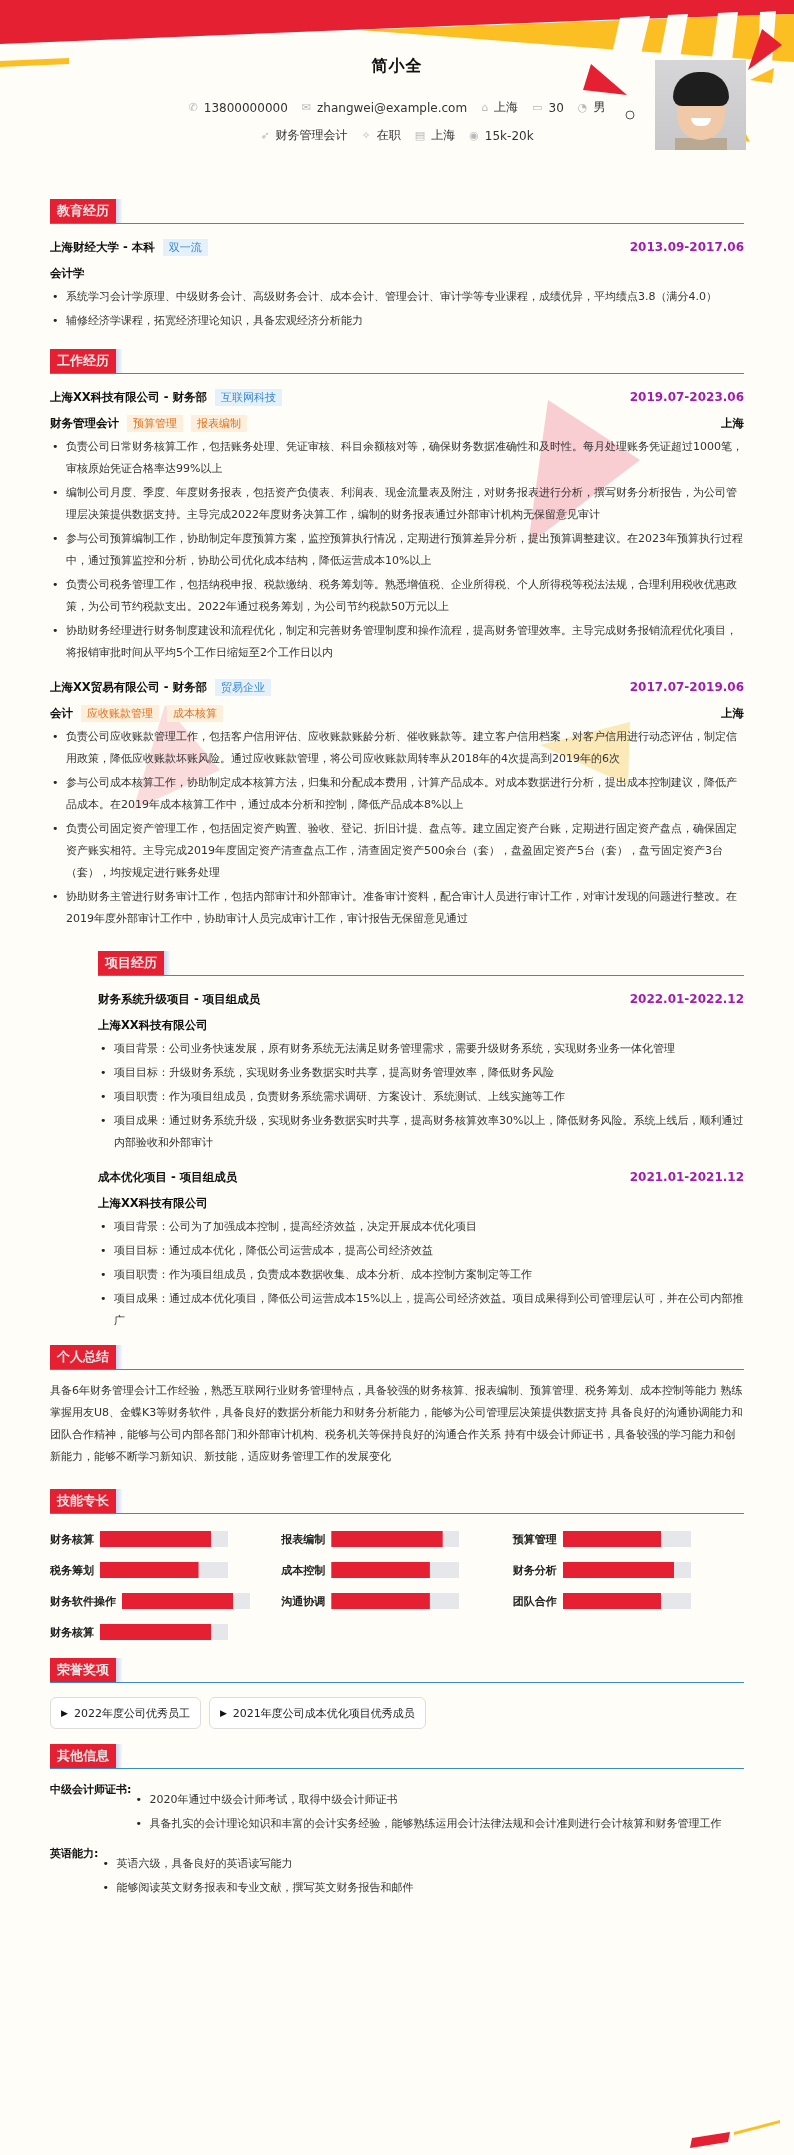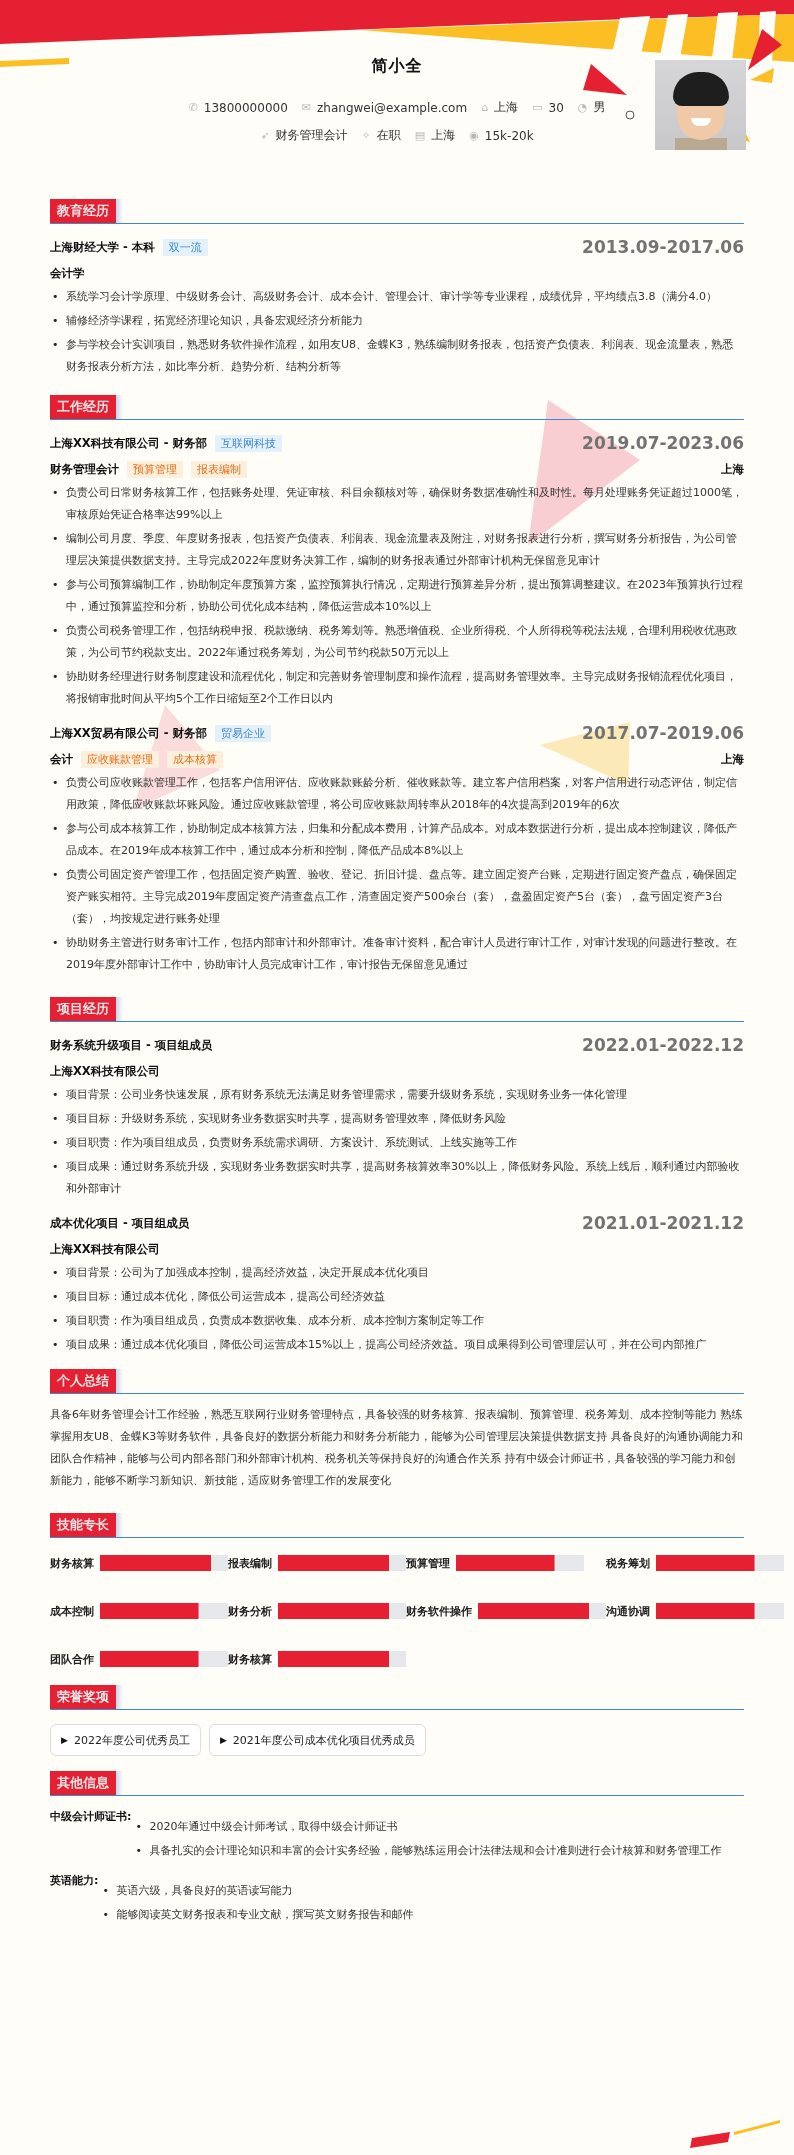--- a/index.html
+++ b/index.html
@@ -38,27 +38,27 @@
     font-size: 13px; font-weight: bold; padding: 4px 7px 4px 7px; line-height: 16px;
   }
   .sec-title::after {
     content: ""; position: absolute; right: -7px; bottom: 0; width: 7px; height: 24px;
     background: linear-gradient(90deg, #c7d6f2, rgba(199,214,242,0));
   }
   .row { display: flex; justify-content: space-between; align-items: center; height: 26px; }
   .bold { font-weight: bold; font-size: 11.5px; color: #111; }
   .tag-blue { display: inline-block; background: #e4f1fb; color: #3a87d0; padding: 1px 6px; margin-left: 8px; font-weight: normal; font-size: 11px; }
   .tag-orange { display: inline-block; background: #fcefdc; color: #e2711d; padding: 1px 6px; margin-left: 8px; font-weight: normal; font-size: 11px; }
-  .date { font-weight: bold; font-size: 17px; color: #737373; text-align: center; }
+  .date { font-weight: bold; font-size: 12px; color: #a21caf; text-align: center; }
   ul.bullets { list-style: none; }
   ul.bullets li { position: relative; padding-left: 16px; line-height: 22px; font-size: 11px; color: #333; margin-bottom: 2px; }
   ul.bullets li::before { content: "•"; position: absolute; left: 2px; top: 0; color: #222; }
   .entry { margin-bottom: 10px; }
   .summary { line-height: 22px; font-size: 11px; color: #333; }
-  .skills { display: grid; grid-template-columns: 1fr 1fr 1fr 1fr; row-gap: 30px; padding-top: 6px; }
+  .skills { display: grid; grid-template-columns: 1fr 1fr 1fr; row-gap: 13px; padding-top: 6px; }
   .skill { display: flex; align-items: center; gap: 6px; height: 18px; }
   .skill-label { font-size: 11px; font-weight: bold; color: #222; white-space: nowrap; }
   .skill-track { position: relative; width: 128px; height: 16px; background: #e6e7ea; }
   .skill-fill { position: absolute; left: 0; top: 0; height: 16px; background: #e52033; clip-path: polygon(0 0, 100% 0, calc(100% - 0px) 100%, 0 100%); }
   .skill-fill::after { content: ""; position: absolute; right: -4px; top: 0; width: 4px; height: 16px; background: #e52033; clip-path: polygon(0 0, 0 0, 100% 100%, 0 100%); }
   .awards { display: flex; gap: 8px; padding-top: 4px; }
   .award { display: flex; align-items: center; gap: 6px; border: 1px solid #ddd; border-radius: 6px; background: #fff; padding: 6px 10px; font-size: 11px; color: #222; height: 32px; }
   .award-icon { font-size: 9px; color: #111; }
   .other-row { display: flex; margin-bottom: 6px; }
   .other-label { font-weight: bold; font-size: 11px; color: #111; white-space: nowrap; line-height: 22px; padding-right: 2px; }
@@ -155,21 +155,20 @@
       <div class="row">
         <span class="bold"><span>上海财经大学 - 本科</span><span class="tag-blue">双一流</span></span>
         <span class="date">2013.09-2017.06</span>
       </div>
       <div class="row">
           <span class="bold">会计学</span>
         </div>
       <ul class="bullets">
         <li>系统学习会计学原理、中级财务会计、高级财务会计、成本会计、管理会计、审计学等专业课程，成绩优异，平均绩点3.8（满分4.0）</li>
         <li>辅修经济学课程，拓宽经济理论知识，具备宏观经济分析能力</li>
-        <li>参与学校会计实训项目，熟悉财务软件操作流程，如用友U8、金蝶K3，熟练编制财务报表，包括资产负债表、利润表、现金流量表，熟悉财务报表分析方法，如比率分析、趋势分析、结构分析等</li>
       </ul>
     </div>
   </div>
 
   <div class="section" style="">
     <div class="sec-head">
         <span class="sec-title">工作经历</span>
       </div>
     <div class="entry">
       <div class="row">
@@ -199,21 +198,21 @@
       </div>
       <ul class="bullets">
         <li>负责公司应收账款管理工作，包括客户信用评估、应收账款账龄分析、催收账款等。建立客户信用档案，对客户信用进行动态评估，制定信用政策，降低应收账款坏账风险。通过应收账款管理，将公司应收账款周转率从2018年的4次提高到2019年的6次</li>
         <li>参与公司成本核算工作，协助制定成本核算方法，归集和分配成本费用，计算产品成本。对成本数据进行分析，提出成本控制建议，降低产品成本。在2019年成本核算工作中，通过成本分析和控制，降低产品成本8%以上</li>
         <li>负责公司固定资产管理工作，包括固定资产购置、验收、登记、折旧计提、盘点等。建立固定资产台账，定期进行固定资产盘点，确保固定资产账实相符。主导完成2019年度固定资产清查盘点工作，清查固定资产500余台（套），盘盈固定资产5台（套），盘亏固定资产3台（套），均按规定进行账务处理</li>
         <li>协助财务主管进行财务审计工作，包括内部审计和外部审计。准备审计资料，配合审计人员进行审计工作，对审计发现的问题进行整改。在2019年度外部审计工作中，协助审计人员完成审计工作，审计报告无保留意见通过</li>
       </ul>
     </div>
   </div>
 
-  <div class="section" style="margin-top:18px;">
+  <div class="section" style="margin-top:18px;margin-left:48px;">
     <div class="sec-head">
         <span class="sec-title">项目经历</span>
       </div>
     <div class="entry">
       <div class="row">
         <span class="bold">财务系统升级项目 - 项目组成员</span>
         <span class="date">2022.01-2022.12</span>
       </div>
       <div class="row">
           <span class="bold">上海XX科技有限公司</span>

